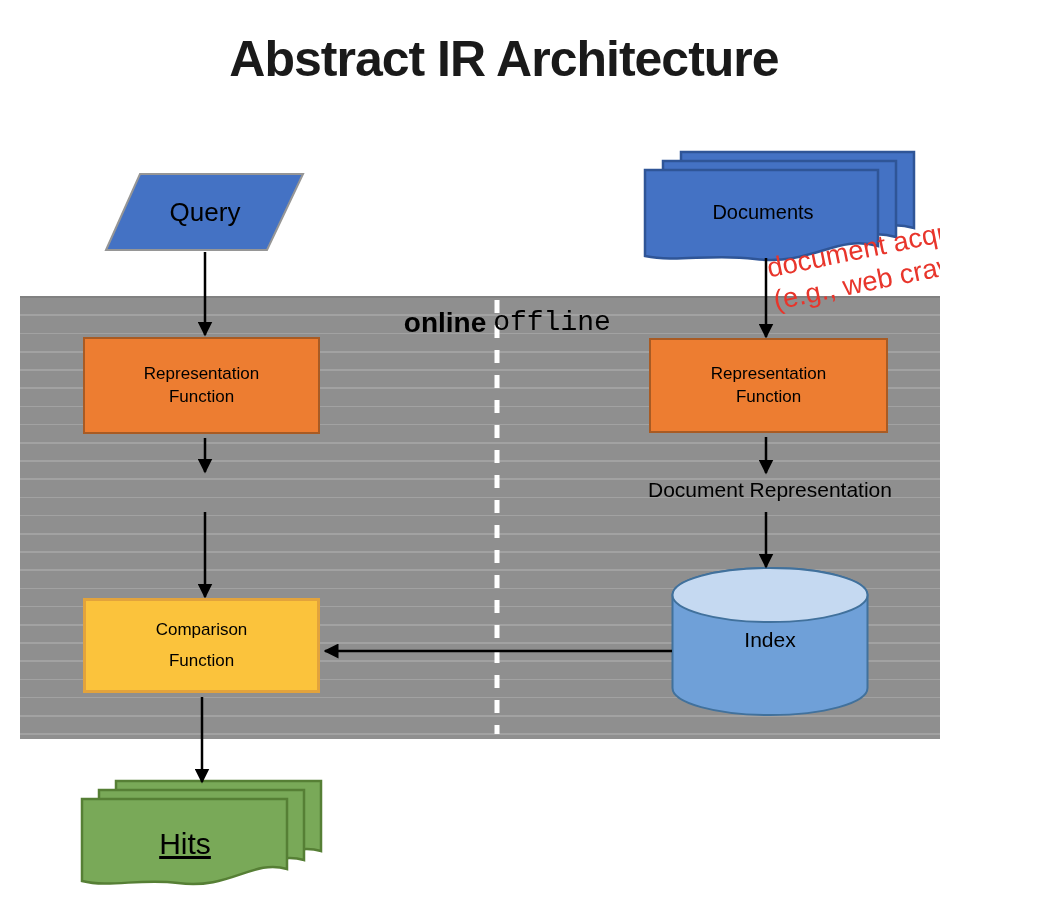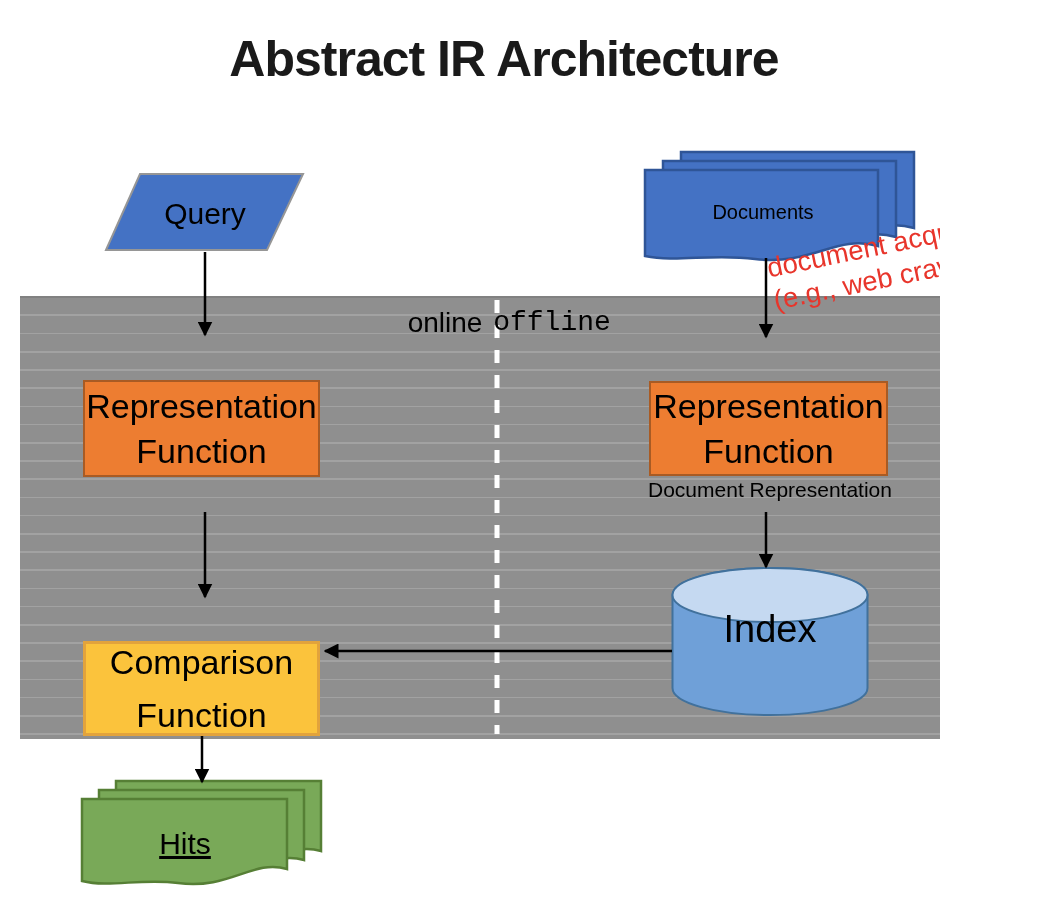--- a/index.html
+++ b/index.html
@@ -31,33 +31,33 @@
   svg.overlay{left:0;top:0;width:1064px;height:900px;pointer-events:none;}
   .shape-parallelogram{fill:var(--blue);stroke:var(--parallelogram-border);stroke-width:2;}
   .shape-doc-blue{fill:var(--blue);stroke:var(--blue-border);stroke-width:2.5;}
   .shape-doc-green{fill:var(--green);stroke:var(--green-border);stroke-width:2.5;}
   .cyl-body{fill:var(--cylinder-body);stroke:var(--cylinder-border);stroke-width:2;}
   .cyl-top{fill:var(--cylinder-top);stroke:var(--cylinder-border);stroke-width:2;}
   .arrow{stroke:var(--arrow-black);stroke-width:2.5;fill:none;}
   .divider{stroke:#ffffff;stroke-width:5;stroke-dasharray:13 12;fill:none;}
   .proc-box{
     display:flex;flex-direction:column;align-items:center;justify-content:center;
-    font-size:34px;line-height:1.3;text-align:center;box-sizing:border-box;margin-top:43px;
+    font-size:17px;line-height:1.3;text-align:center;box-sizing:border-box;
   }
   .box-orange{background:var(--orange);border:2.5px solid var(--orange-border);}
   .box-yellow{background:var(--yellow);border:3px solid var(--yellow-border);}
   .lbl{white-space:nowrap;}
   .center{transform:translateX(-50%);}
-  #query-label{left:205px;top:197px;font-size:30px;}
+  #query-label{left:205px;top:197px;font-size:26px;}
   #documents-label{left:763px;top:201px;font-size:20px;}
-  #online-label{left:445px;top:307px;font-size:28px;}
+  #online-label{left:445px;top:307px;font-size:28px;font-weight:bold;}
   #offline-label{left:552px;top:307px;font-size:28px;font-family:Liberation Mono, monospace;}
   #query-representation-label{left:205px;top:478px;font-size:27px;}
   #document-representation-label{left:770px;top:478px;font-size:21px;}
-  #index-label{left:770px;top:608px;font-size:38px;}
+  #index-label{left:770px;top:628px;font-size:21px;}
   #hits-label{left:185px;top:827px;font-size:30px;text-decoration:underline;}
   #rep-online-box{left:83px;top:337px;width:237px;height:97px;}
   #rep-offline-box{left:649px;top:338px;width:239px;height:95px;}
   #comparison-box{left:83px;top:598px;width:237px;height:95px;gap:8px;}
   #annotation{
     left:764px;top:252px;transform:rotate(-11.5deg);transform-origin:left top;
     color:var(--annotation-red);font-size:27.5px;line-height:1.2;white-space:nowrap;
   }
 </style>
 </head>

